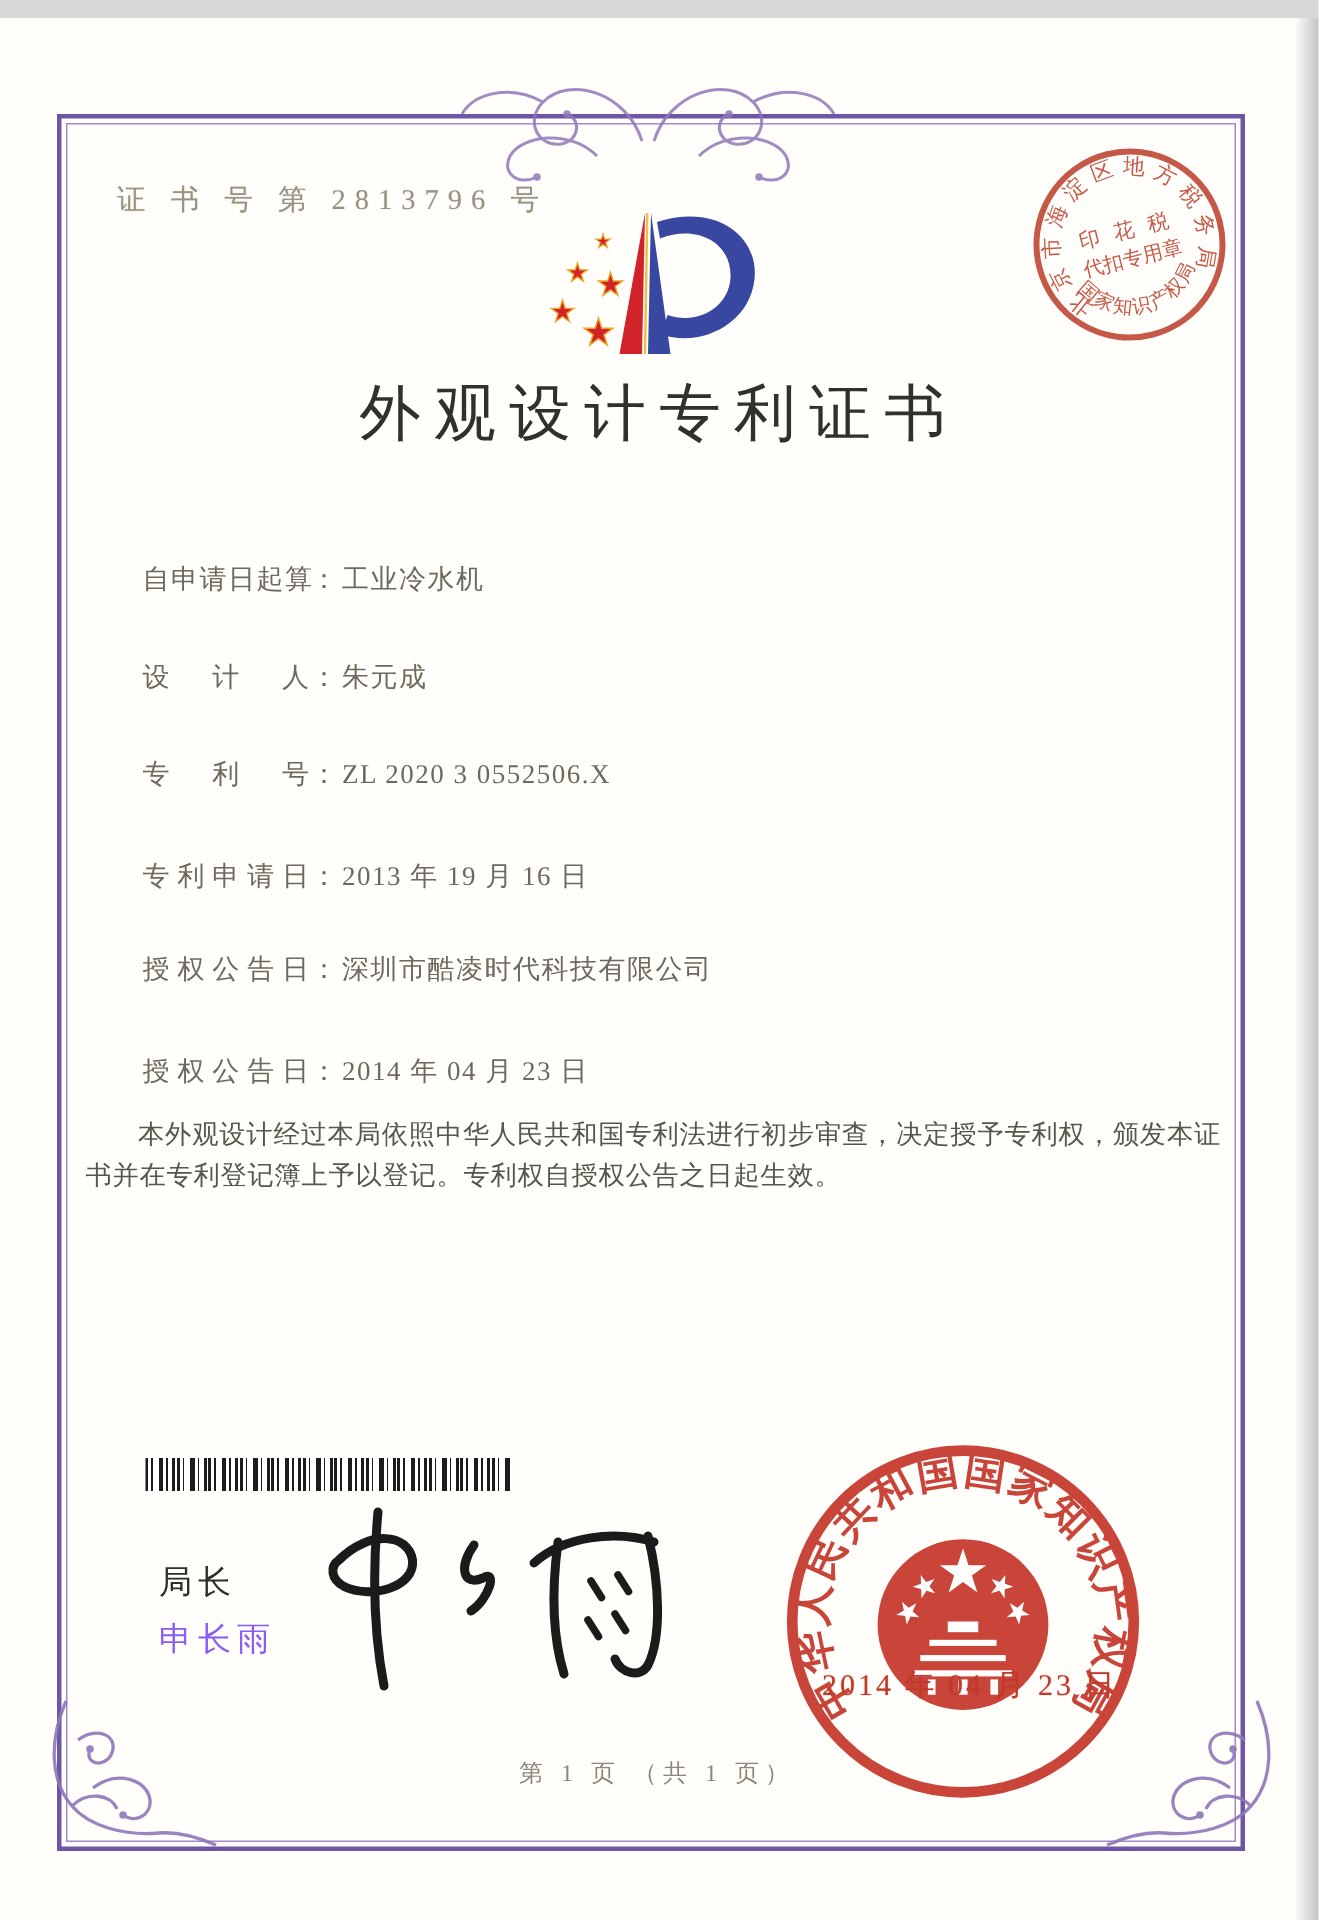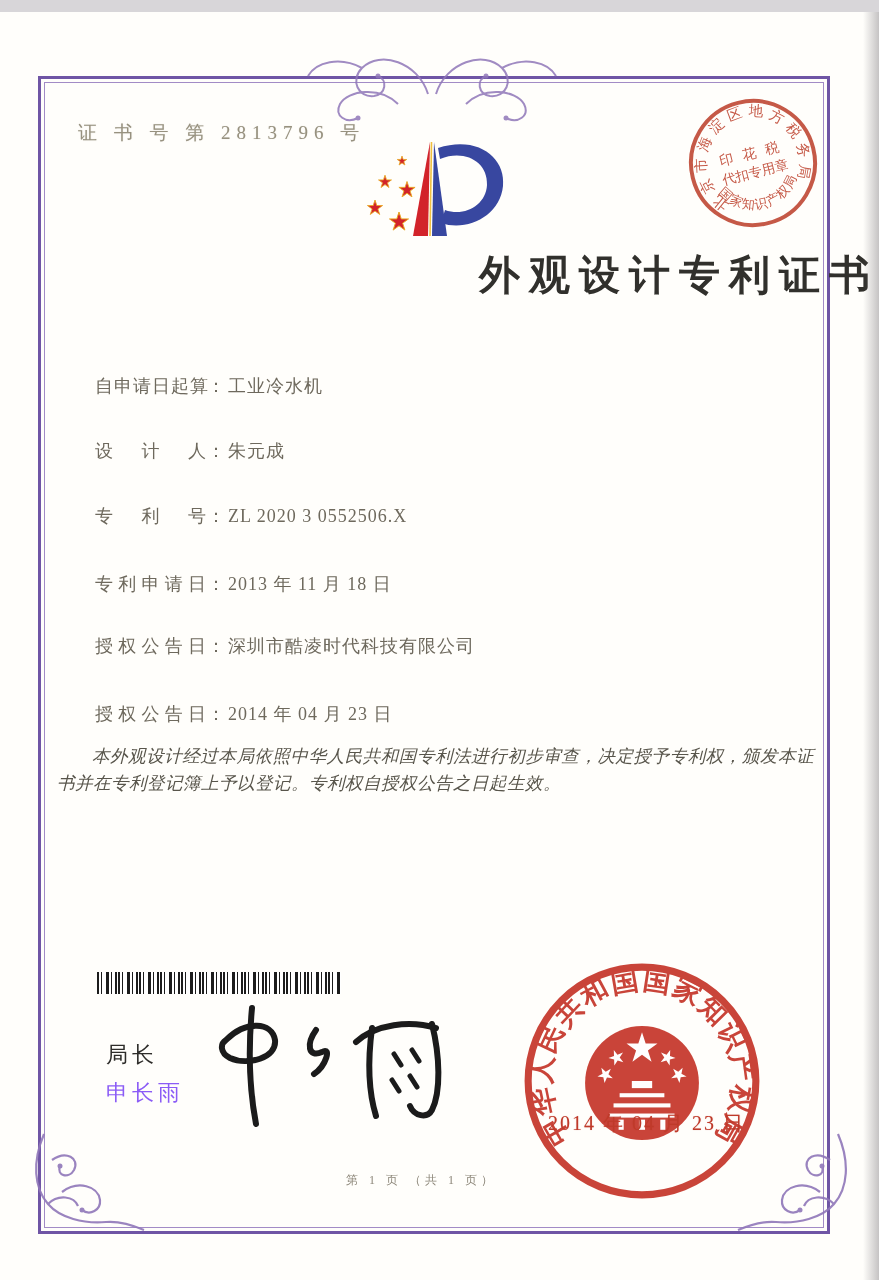--- a/index.html
+++ b/index.html
@@ -40,21 +40,21 @@
     position:absolute;left:78px;top:108px;
     font-size:19px;letter-spacing:6px;color:#97917f;
     text-shadow:0 0 1px rgba(150,145,130,.35);
     white-space:nowrap;
   }
 
   .logo{position:absolute;left:346px;top:120px;width:160px;height:122px;}
 
   .title{
     position:absolute;left:0;top:236px;width:879px;
-    text-align:right;font-size:41px;font-weight:700;
+    text-align:center;font-size:41px;font-weight:400;
     letter-spacing:9px;color:#31302c;
   }
 
   .tax-stamp{
     position:absolute;left:680px;top:78px;width:146px;height:146px;
     transform:rotate(-14deg);opacity:.92;
   }
 
   .fields{position:absolute;left:95px;top:0;width:640px;}
   .field-row{
@@ -65,21 +65,21 @@
     display:inline-block;width:112px;
     text-align:justify;text-align-last:justify;
     vertical-align:bottom;
   }
   .field-row .colon{display:inline-block;margin-right:2px;}
   .f0{top:362px}.f1{top:427px}.f2{top:492px}.f3{top:560px}.f4{top:622px}.f5{top:690px}
 
   .body-text{
     position:absolute;left:57px;top:731px;width:757px;
     font-size:17.5px;line-height:26.5px;color:#58554b;
-    text-align:justify;letter-spacing:.5px;font-style:italic;
+    text-align:justify;letter-spacing:.5px;
   }
   .body-text p{margin:0;text-indent:2em;}
 
   .barcode{
     position:absolute;left:97px;top:960px;width:244px;height:22px;
     background:repeating-linear-gradient(90deg,
       #1c1c1c 0px,#1c1c1c 2px,#fff 2px,#fff 4px,
       #1c1c1c 4px,#1c1c1c 5px,#fff 5px,#fff 9px,
       #1c1c1c 9px,#1c1c1c 12px,#fff 12px,#fff 14px,
       #1c1c1c 14px,#1c1c1c 15px,#fff 15px,#fff 18px,
@@ -100,21 +100,21 @@
 
   .office-seal{position:absolute;left:520px;top:947px;width:244px;height:244px;opacity:.93;}
   .seal-date{
     position:absolute;left:548px;top:1098px;width:220px;
     font-size:20px;color:#bf3a2a;letter-spacing:2px;white-space:nowrap;
     text-shadow:0 0 1px rgba(191,58,42,.4);
   }
 
   .page-footer{
     position:absolute;left:346px;top:1160px;
-    font-size:12px;color:#8d877a;letter-spacing:4px;white-space:nowrap;
+    font-size:16px;color:#8d877a;letter-spacing:4px;white-space:nowrap;
   }
 
   .seal-arc-text{fill:#c5372b;font-size:27px;font-weight:bold;
     font-family:"Liberation Serif", serif;}
   .tax-arc-text{fill:#c14c38;font-size:14.5px;font-family:"Liberation Serif", serif;}
   .tax-arc-text-sm{fill:#c14c38;font-size:13px;font-family:"Liberation Serif", serif;}
   .tax-center{fill:#c14c38;font-family:"Liberation Serif", serif;}
 </style>
 </head>
 <body>
@@ -192,21 +192,21 @@
     <div class="field-row f0">
       <span class="lbl">自申请日起算</span><span class="colon">：</span><span class="val">工业冷水机</span>
     </div>
     <div class="field-row f1">
       <span class="lbl">设计人</span><span class="colon">：</span><span class="val">朱元成</span>
     </div>
     <div class="field-row f2">
       <span class="lbl">专利号</span><span class="colon">：</span><span class="val">ZL 2020 3 0552506.X</span>
     </div>
     <div class="field-row f3">
-      <span class="lbl">专利申请日</span><span class="colon">：</span><span class="val">2013 年 11 月 18 日</span>
+      <span class="lbl">专利申请日</span><span class="colon">：</span><span class="val">2013 年 19 月 16 日</span>
     </div>
     <div class="field-row f4">
       <span class="lbl">授权公告日</span><span class="colon">：</span><span class="val">深圳市酷凌时代科技有限公司</span>
     </div>
     <div class="field-row f5">
       <span class="lbl">授权公告日</span><span class="colon">：</span><span class="val">2014 年 04 月 23 日</span>
     </div>
   </div>
 
   <div class="body-text">

